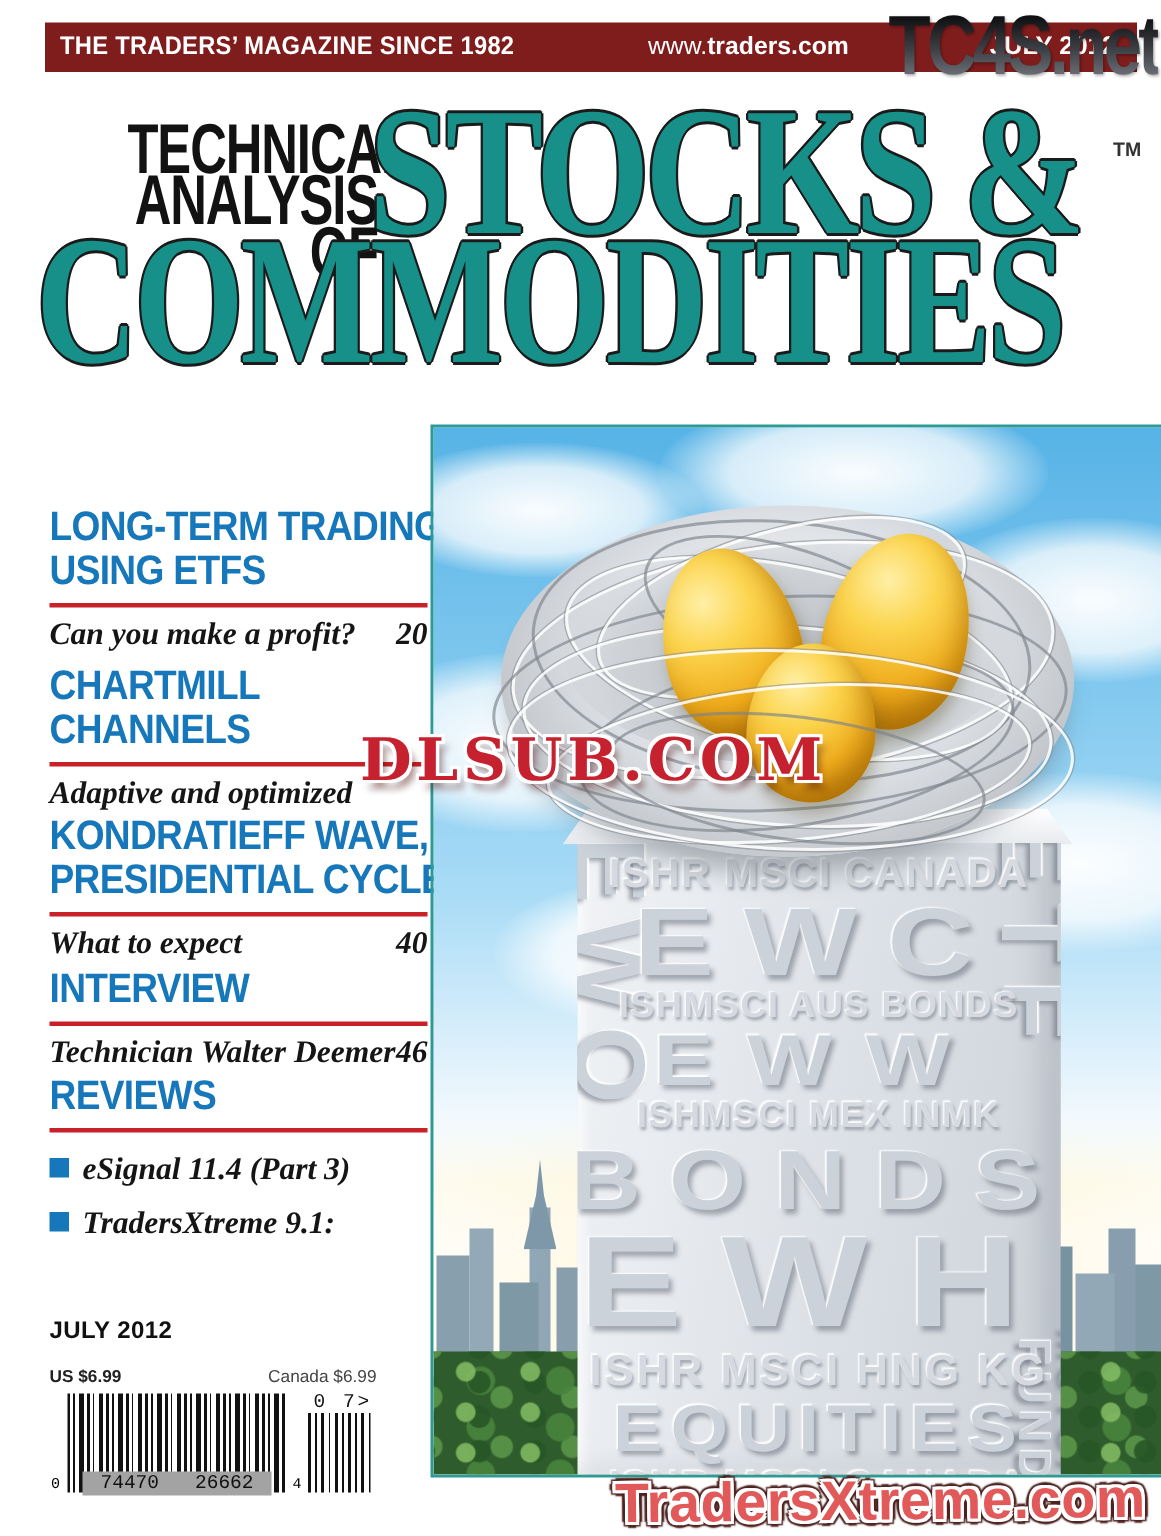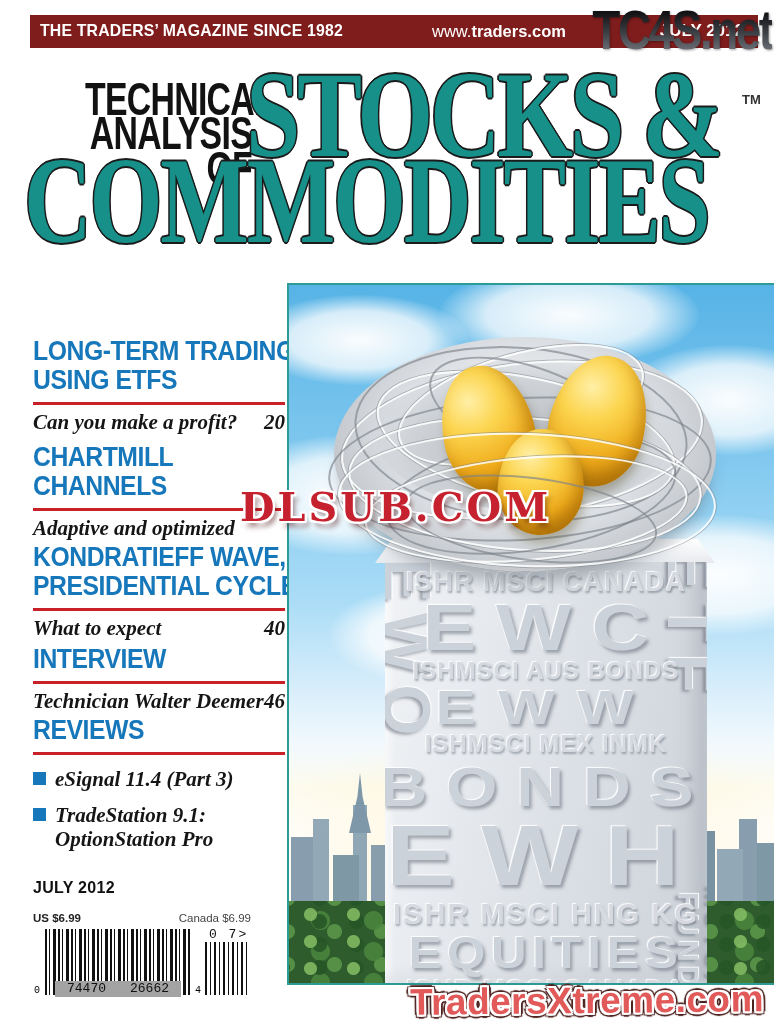--- a/index.html
+++ b/index.html
@@ -228,22 +228,21 @@
   <div class="a-rule"></div>
   <div class="bullet-row">
     <span class="sq"></span>
     <div>
       <div>eSignal 11.4 (Part 3)</div>
     </div>
   </div>
   <div class="bullet-row">
     <span class="sq"></span>
     <div>
-      <div>TradeStation 9.1:</div>
-      <div>OptionStation Pro</div>
+      <div>TradersXtreme 9.1:</div>
     </div>
   </div>
 </div>
 
 <div class="footer">
   <div class="f-issue">JULY 2012</div>
   <div class="f-prices">
     <span class="f-us">US $6.99</span>
     <span class="f-ca">Canada $6.99</span>
   </div>

